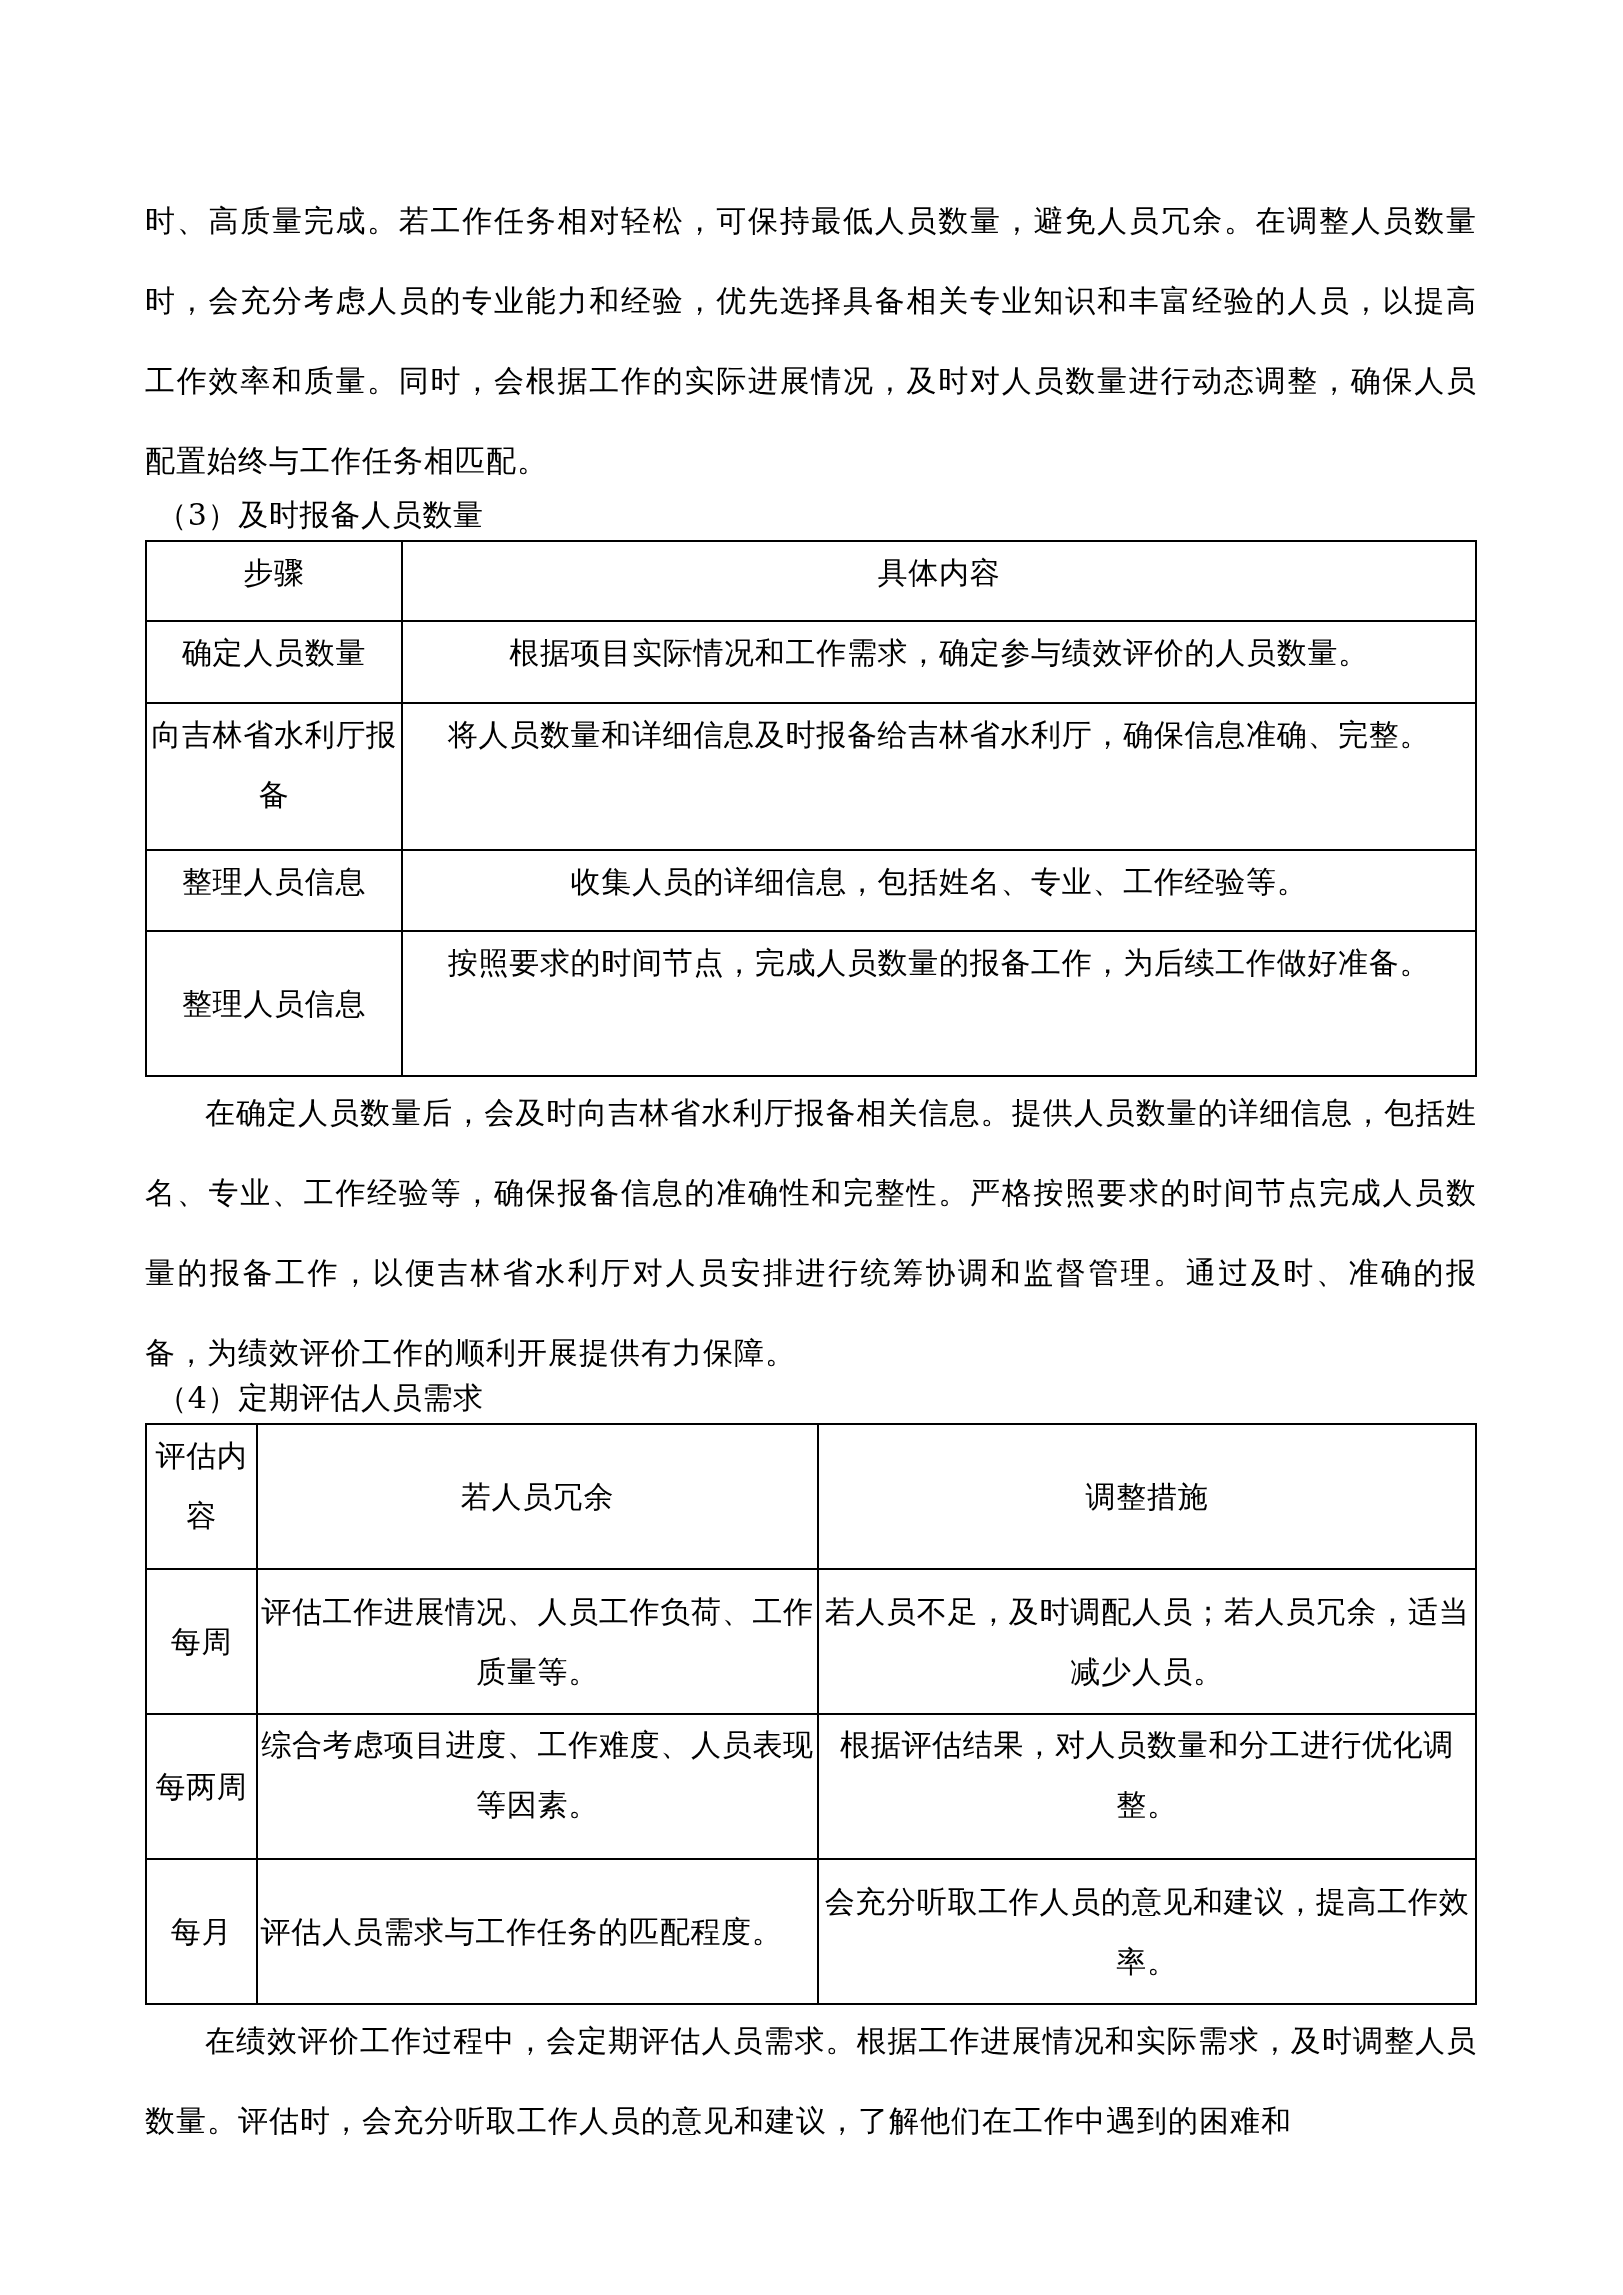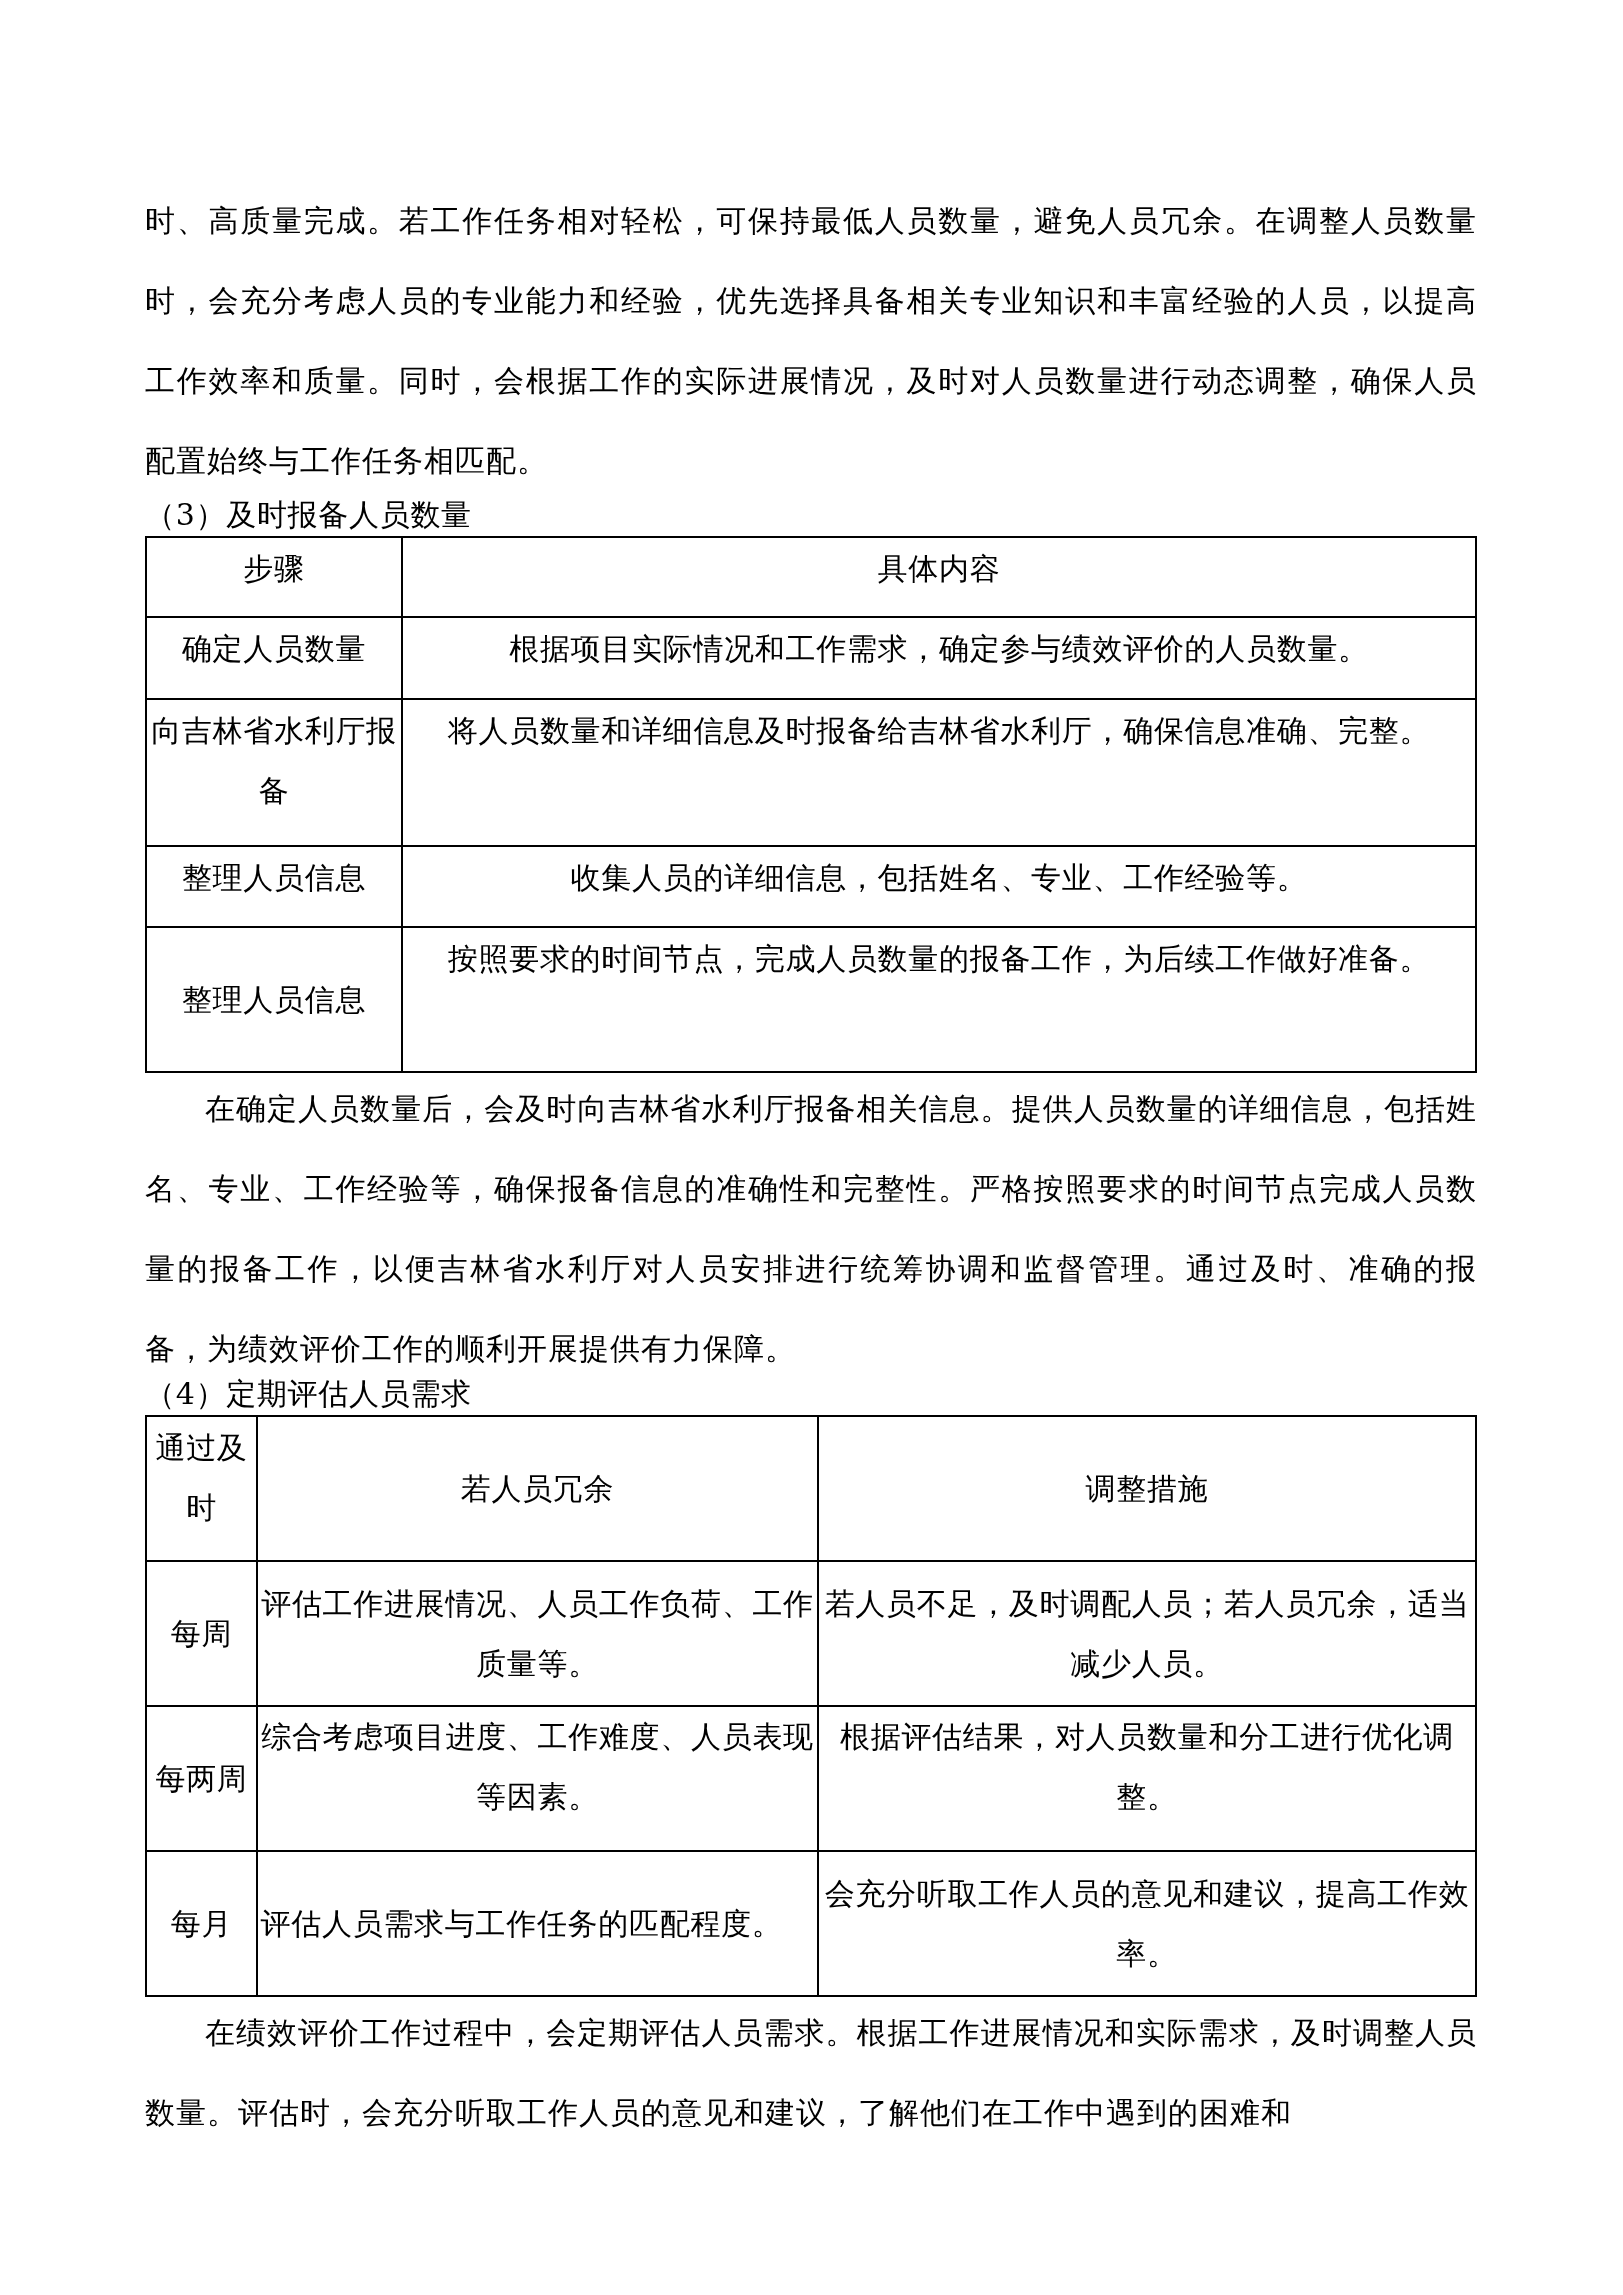--- a/index.html
+++ b/index.html
@@ -8,21 +8,21 @@
     font-family: "DejaVu Serif", "Liberation Serif", serif;
     color: #000000;
   }
   .page { position: absolute; left: 145px; top: 181px; width: 1332px; }
   .para {
     font-size: 30px; line-height: 80px; margin: 0;
     text-align: justify; text-align-last: left; letter-spacing: 1px;
   }
   .para.indent { text-indent: 60px; }
   .heading {
-    font-size: 30px; line-height: 39px; margin: 0; letter-spacing: 0.7px;
+    font-size: 30px; line-height: 39px; margin: 12px; letter-spacing: 0.7px;
   }
   table.doc {
     border-collapse: collapse; width: 1332px; table-layout: fixed;
     font-size: 30px; letter-spacing: 0.7px;
   }
   table.doc td {
     border: 2px solid #000; text-align: center; vertical-align: middle;
     line-height: 60px; padding: 0 2.6px; word-break: break-all;
   }
   table.doc td.top { vertical-align: top; padding-top: 1px; }
@@ -70,21 +70,21 @@
   <p class="heading" style="margin-top:-13px; height:33px;">（4）定期评估人员需求</p>
 
   <table class="doc" style="margin-top:7.9px;">
     <colgroup>
         <col style="width:111px">
         <col style="width:561px">
         <col>
       </colgroup>
     <tbody>
         <tr style="height:145px">
-      <td class="top" style="line-height:60px;">通过及时</td>
+      <td class="top" style="line-height:60px;">评估内容</td>
       <td>若人员冗余</td>
       <td>调整措施</td>
     </tr>
     <tr style="height:145px">
       <td>每周</td>
       <td>评估工作进展情况、人员工作负荷、工作质量等。</td>
       <td>若人员不足，及时调配人员；若人员冗余，适当减少人员。</td>
     </tr>
     <tr style="height:145px">
       <td>每两周</td>

